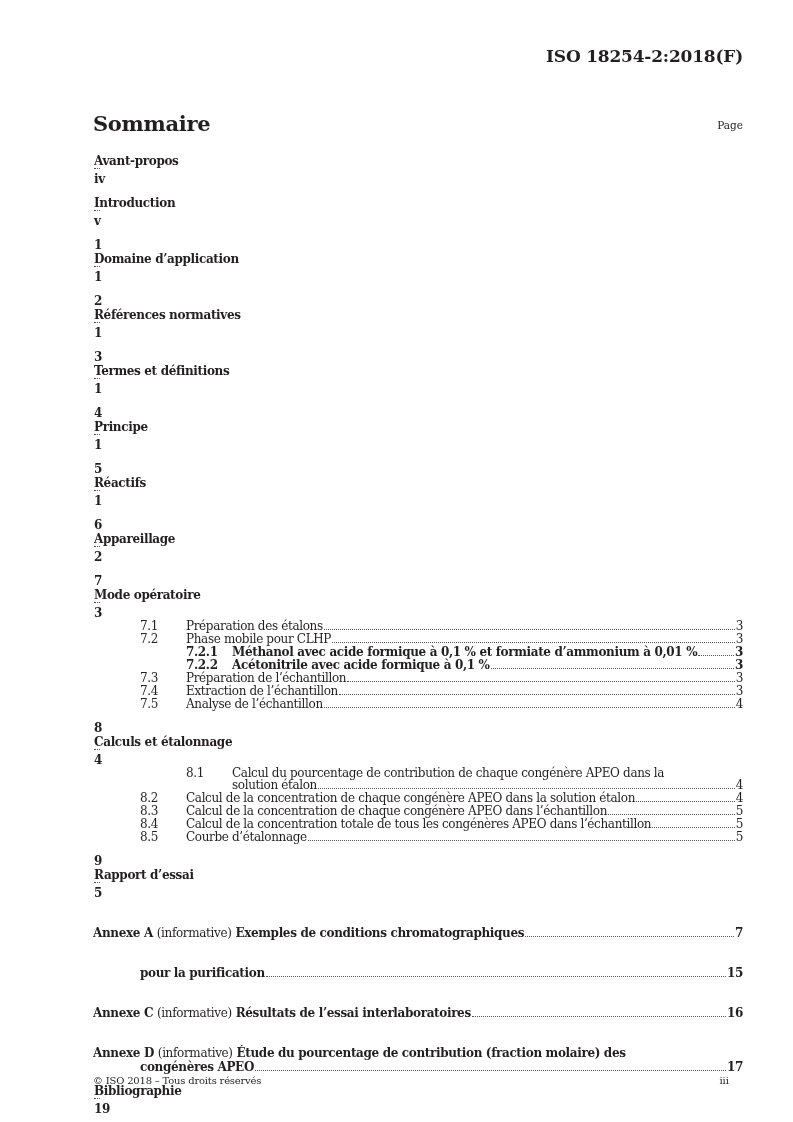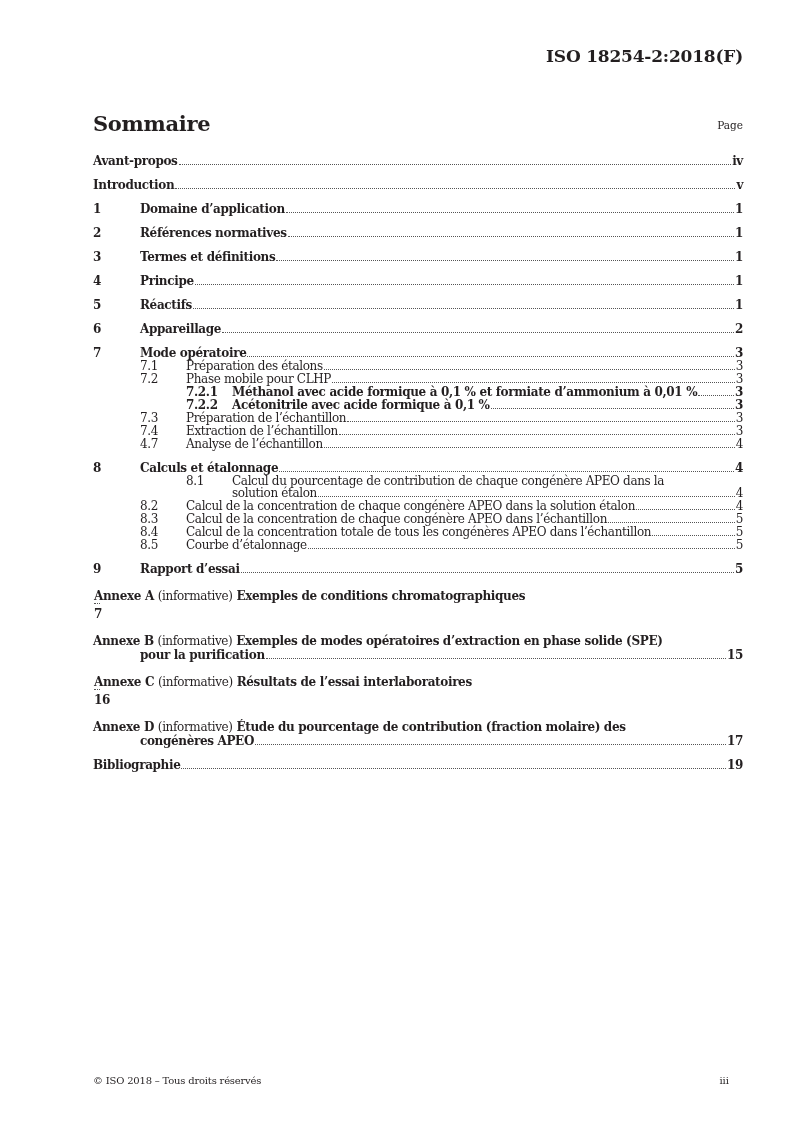--- a/index.html
+++ b/index.html
@@ -28,30 +28,30 @@
       display: flex; align-items: baseline; line-height: 14px;
       letter-spacing: -0.35px;
     }
     .entry .num { flex: 0 0 auto; }
     .entry .text { flex: 0 1 auto; }
     .entry .leader {
       flex: 1 1 auto; border-bottom: 1px dotted #555; margin: 0 1px 3px 1px; min-width: 6px;
       transform: translateY(0);
     }
     .entry .pg { flex: 0 0 auto; text-align: right; }
-    .lvl0 { font-weight: bold; margin-top: 10px; }
+    .lvl0 { font-weight: bold; margin-top: 10px; flex-direction: column; }
     .lvl0.first { margin-top: 0; }
     .lvl0 .num { width: 47px; }
     .lvl1 { font-weight: normal; margin-top: 0; line-height: 12.2px; }
     .lvl1 .num { width: 46px; padding-left: 47px; }
     .lvl2 { font-weight: bold; line-height: 12.2px; }
     .lvl2 .num { width: 46px; padding-left: 93px; }
     .multi { display: block; }
     .multi .line1 { line-height: 14px; }
-    .annex { font-weight: bold; margin-top: 13px; flex-direction: column; }
+    .annex { font-weight: bold; margin-top: 26px; }
     .annex .inform { font-weight: normal; }
     .annex-wrap { display: block; }
     .annex-wrap .cont { display: flex; align-items: baseline; padding-left: 47px; line-height: 14px; }
     .lvl1.multi .line1 { padding-left: 93px; line-height: 12.2px; display: flex; }
     .lvl1.multi .line1 .num { width: 46px; padding-left: 0; }
     .lvl1.multi .cont { display: flex; align-items: baseline; padding-left: 139px; line-height: 12.2px; }
     .footer-left {
       position: absolute; left: 93px; top: 1075px; font-size: 10px; letter-spacing: -0.2px;
     }
     .footer-right {
@@ -164,21 +164,21 @@
   </div>
 
   <div class="entry lvl1">
     <span class="num">7.4</span>
     <span class="text">Extraction de l’échantillon</span>
     <span class="leader"></span>
     <span class="pg">3</span>
   </div>
 
   <div class="entry lvl1">
-    <span class="num">4.7</span>
+    <span class="num">7.5</span>
     <span class="text">Analyse de l’échantillon</span>
     <span class="leader"></span>
     <span class="pg">4</span>
   </div>
 
   <div class="entry lvl0">
     <span class="num">8</span>
     <span class="text">Calculs et étalonnage</span>
     <span class="leader"></span>
     <span class="pg">4</span>
@@ -235,25 +235,20 @@
     <span class="text">
       <span>Annexe A</span>
       <span class="inform">(informative)</span>
       <span>Exemples de conditions chromatographiques</span>
     </span>
     <span class="leader"></span>
     <span class="pg">7</span>
   </div>
 
   <div class="entry annex annex-wrap">
-    <div>
-      <span>Annexe B</span>
-      <span class="inform">(informative)</span>
-      <span>Exemples de modes opératoires d’extraction en phase solide (SPE)</span>
-    </div>
     <div class="cont">
       <span class="text">pour la purification</span>
       <span class="leader"></span>
       <span class="pg">15</span>
     </div>
   </div>
 
   <div class="entry annex">
     <span class="text">
       <span>Annexe C</span>

